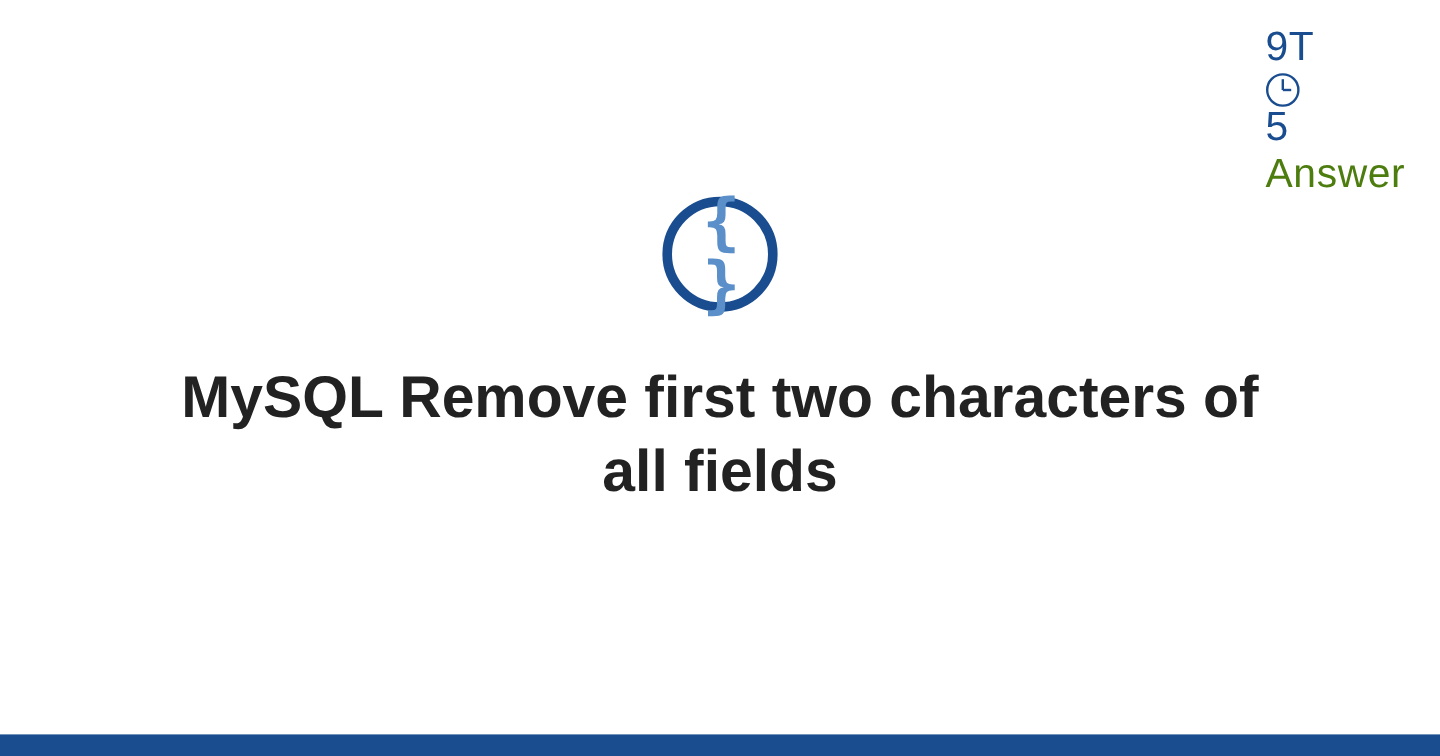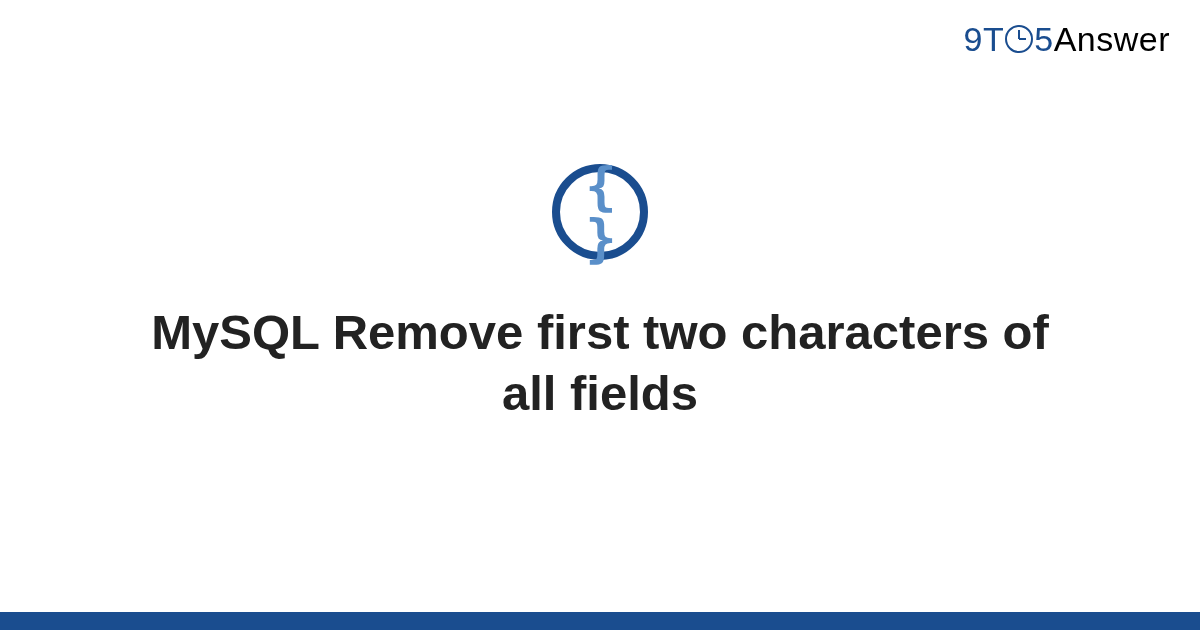--- a/index.html
+++ b/index.html
@@ -1,18 +1,19 @@
 <!DOCTYPE html>
 <html><head>
   <meta charset="utf-8">
   <style>
     * {
       margin: 0;
       padding: 0;
       box-sizing: border-box;
+      flex-direction: column;
     }
     body {
       width: 1200px;
       height: 630px;
       font-family: -apple-system, BlinkMacSystemFont, "Segoe UI", Helvetica, Arial, sans-serif;
       background: #ffffff;
       position: relative;
       overflow: hidden;
     }
     .logo-wrapper {
@@ -59,21 +60,21 @@
       height: 2px;
       background: #1a4d8f;
       top: 11px;
       left: 50%;
     }
     .logo-5 {
       color: #1a4d8f;
       font-weight: 500;
     }
     .logo-answer {
-      color: #000000;
+      color: #4d7c0f;
       font-weight: 400;
     }
     .content {
       position: absolute;
       top: 50%;
       left: 50%;
       transform: translate(-50%, -58%);
       text-align: center;
       width: 100%;
     }

